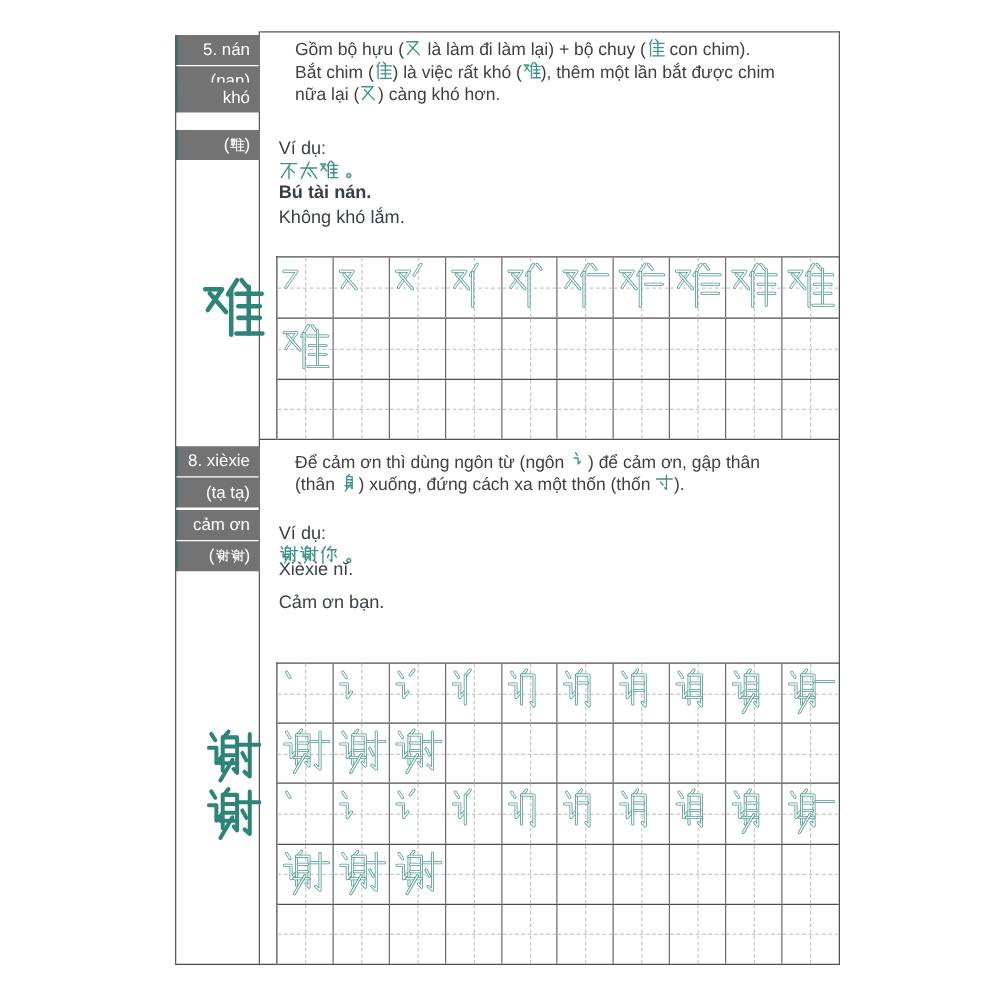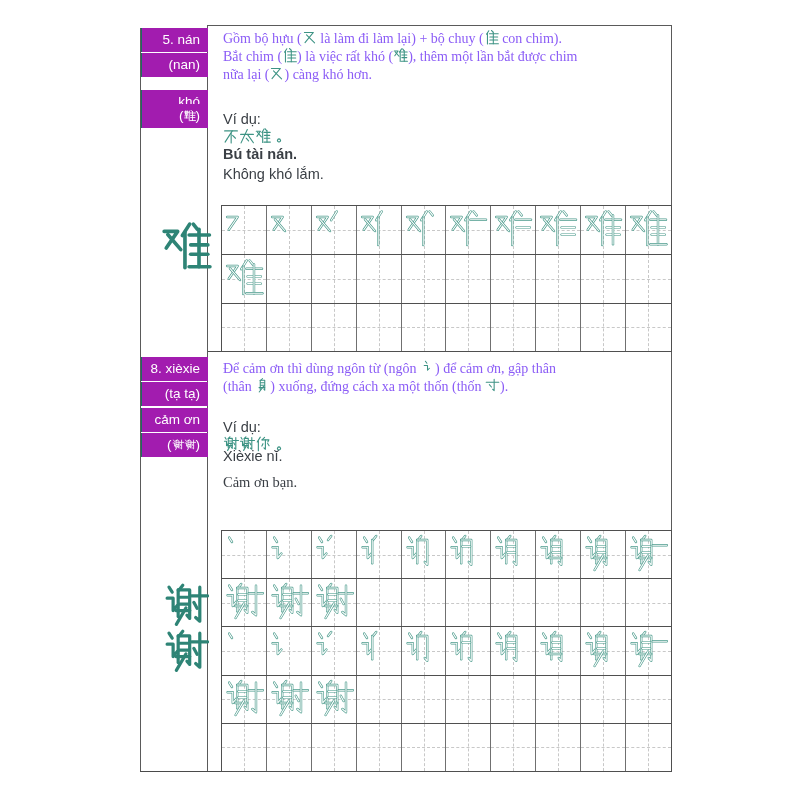--- a/index.html
+++ b/index.html
@@ -3,30 +3,29 @@
 <meta charset="utf-8">
 <style>
   html,body { margin:0; padding:0; background:#ffffff; }
   body { width:800px; height:800px; font-family:"Liberation Sans", sans-serif; }
   #page { position:relative; width:800px; height:800px; background:#fff; overflow:hidden; }
 
   .bline { position:absolute; }
 
   .side-box {
     position:absolute; left:141px; width:67px; height:24px;
-    background:#a21caf; color:#ffffff;
+    background:#737373; color:#ffffff;
     font-size:13.5px; line-height:24px; text-align:right;
     padding-right:8px; box-sizing:border-box;
     border-left:1.5px solid #1f6b60;
   }
   .para {
-    position:absolute; left:223px; width:456px;
-    font-size:14px; line-height:18px; color:#8b5cf6;
+    position:absolute; left:236px; width:456px;
+    font-size:14px; line-height:18px; color:#404040;
     white-space:pre-wrap;
-    font-family:Liberation Serif, serif;
   }
   .ex-line { position:absolute; left:223px; font-size:14.5px; line-height:18px; color:#3a3f45; white-space:pre; }
 
   .margin-char { position:absolute; left:155px; width:62px; text-align:center; line-height:0; }
 
   .grid { position:absolute; left:221px; width:451px; box-sizing:border-box;
           border:1.2px solid #4f4f4f; border-bottom:none; background:#fff; }
   .grow { display:flex; border-bottom:1.2px solid #4f4f4f; }
   .gcell { position:relative; flex:0 0 44.9px; box-sizing:border-box; border-right:1px solid #707070; }
   .gcell:last-child { border-right:none; }
@@ -44,21 +43,21 @@
 
   <div class="bline" style="left:208px;top:25px;width:464px;border-top:1.4px solid #5a5a5a;"></div>
   <div class="bline" style="left:671px;top:25px;height:747px;border-left:1.4px solid #5a5a5a;"></div>
   <div class="bline" style="left:140px;top:771px;width:532px;border-top:1.6px solid #4a4a4a;"></div>
   <div class="bline" style="left:140px;top:28px;height:743px;border-left:1.4px solid #5a5a5a;"></div>
   <div class="bline" style="left:207px;top:25px;height:746px;border-left:1.3px solid #5a5a5a;"></div>
   <div class="bline" style="left:208px;top:351px;width:464px;border-top:1.4px solid #4e4e4e;"></div>
 
 <div class="side-box" style="top: 28px;">5. nán</div>
     <div class="side-box" style="top: 53.3px;">(nan)</div>
-    <div class="side-box" style="top: 90px;">khó</div>
+    <div class="side-box" style="top: 66px;">khó</div>
     <div class="side-box" style="top: 103.9px;">(<span class="cjk"><svg viewBox="0 0 100 100" width="12" height="12">
           <polyline points="14,7 14,23" fill="none" stroke="#ffffff" stroke-width="7" stroke-linecap="round" stroke-linejoin="round"></polyline>
           <polyline points="27,7 27,23" fill="none" stroke="#ffffff" stroke-width="7" stroke-linecap="round" stroke-linejoin="round"></polyline>
           <polyline points="7,14 34,14" fill="none" stroke="#ffffff" stroke-width="7" stroke-linecap="round" stroke-linejoin="round"></polyline>
           <polyline points="6,23 35,23" fill="none" stroke="#ffffff" stroke-width="7" stroke-linecap="round" stroke-linejoin="round"></polyline>
           <polyline points="12,29 30,29 30,41 12,41 12,29" fill="none" stroke="#ffffff" stroke-width="7" stroke-linecap="round" stroke-linejoin="round"></polyline>
           <polyline points="21,41 21,66" fill="none" stroke="#ffffff" stroke-width="7" stroke-linecap="round" stroke-linejoin="round"></polyline>
           <polyline points="7,49 34,49" fill="none" stroke="#ffffff" stroke-width="7" stroke-linecap="round" stroke-linejoin="round"></polyline>
           <polyline points="5,66 36,66" fill="none" stroke="#ffffff" stroke-width="7" stroke-linecap="round" stroke-linejoin="round"></polyline>
           <polyline points="48,7 40,22" fill="none" stroke="#ffffff" stroke-width="7" stroke-linecap="round" stroke-linejoin="round"></polyline>
@@ -427,21 +426,21 @@
           <polyline points="21,30 21,92" fill="none" stroke="#3D9384" stroke-width="7" stroke-linecap="round" stroke-linejoin="round"></polyline>
           <polyline points="60,8 44,24" fill="none" stroke="#3D9384" stroke-width="7" stroke-linecap="round" stroke-linejoin="round"></polyline>
           <polyline points="44,24 87,24 80,38" fill="none" stroke="#3D9384" stroke-width="7" stroke-linecap="round" stroke-linejoin="round"></polyline>
           <polyline points="65,24 65,83 56,74" fill="none" stroke="#3D9384" stroke-width="7" stroke-linecap="round" stroke-linejoin="round"></polyline>
           <polyline points="50,48 43,63" fill="none" stroke="#3D9384" stroke-width="7" stroke-linecap="round" stroke-linejoin="round"></polyline>
           <polyline points="79,47 88,61" fill="none" stroke="#3D9384" stroke-width="7" stroke-linecap="round" stroke-linejoin="round"></polyline>
         </svg></span><span class="cjk"><svg viewBox="0 0 100 100" width="16" height="16">
           <polyline points="50,68 57,71 60,78 57,85 50,88 43,85 40,78 43,71 50,68" fill="none" stroke="#3D9384" stroke-width="7" stroke-linecap="round" stroke-linejoin="round"></polyline>
         </svg></span></div>
     <div class="ex-line" style="top: 447px;">Xièxie nĭ.</div>
-    <div class="ex-line" style="top: 472.9px; font-family: Liberation Serif, serif;">Cảm ơn bạn.</div>
+    <div class="ex-line" style="top: 472.9px;">Cảm ơn bạn.</div>
     <div class="margin-char" style="top: 583px;"><svg viewBox="0 0 100 100" width="46" height="46" style="display: inline-block;">
         <polyline points="13,9 20,20" fill="none" stroke="#2E8476" stroke-width="7" stroke-linecap="round" stroke-linejoin="round"></polyline>
         <polyline points="9,33 22,33 22,60 31,49" fill="none" stroke="#2E8476" stroke-width="7" stroke-linecap="round" stroke-linejoin="round"></polyline>
         <polyline points="43,5 35,15" fill="none" stroke="#2E8476" stroke-width="7" stroke-linecap="round" stroke-linejoin="round"></polyline>
         <polyline points="33,15 33,73" fill="none" stroke="#2E8476" stroke-width="7" stroke-linecap="round" stroke-linejoin="round"></polyline>
         <polyline points="33,15 58,15 58,77 52,70" fill="none" stroke="#2E8476" stroke-width="7" stroke-linecap="round" stroke-linejoin="round"></polyline>
         <polyline points="36,31 55,31" fill="none" stroke="#2E8476" stroke-width="7" stroke-linecap="round" stroke-linejoin="round"></polyline>
         <polyline points="36,46 55,46" fill="none" stroke="#2E8476" stroke-width="7" stroke-linecap="round" stroke-linejoin="round"></polyline>
         <polyline points="28,60 58,60" fill="none" stroke="#2E8476" stroke-width="7" stroke-linecap="round" stroke-linejoin="round"></polyline>
         <polyline points="50,54 29,90" fill="none" stroke="#2E8476" stroke-width="7" stroke-linecap="round" stroke-linejoin="round"></polyline>

